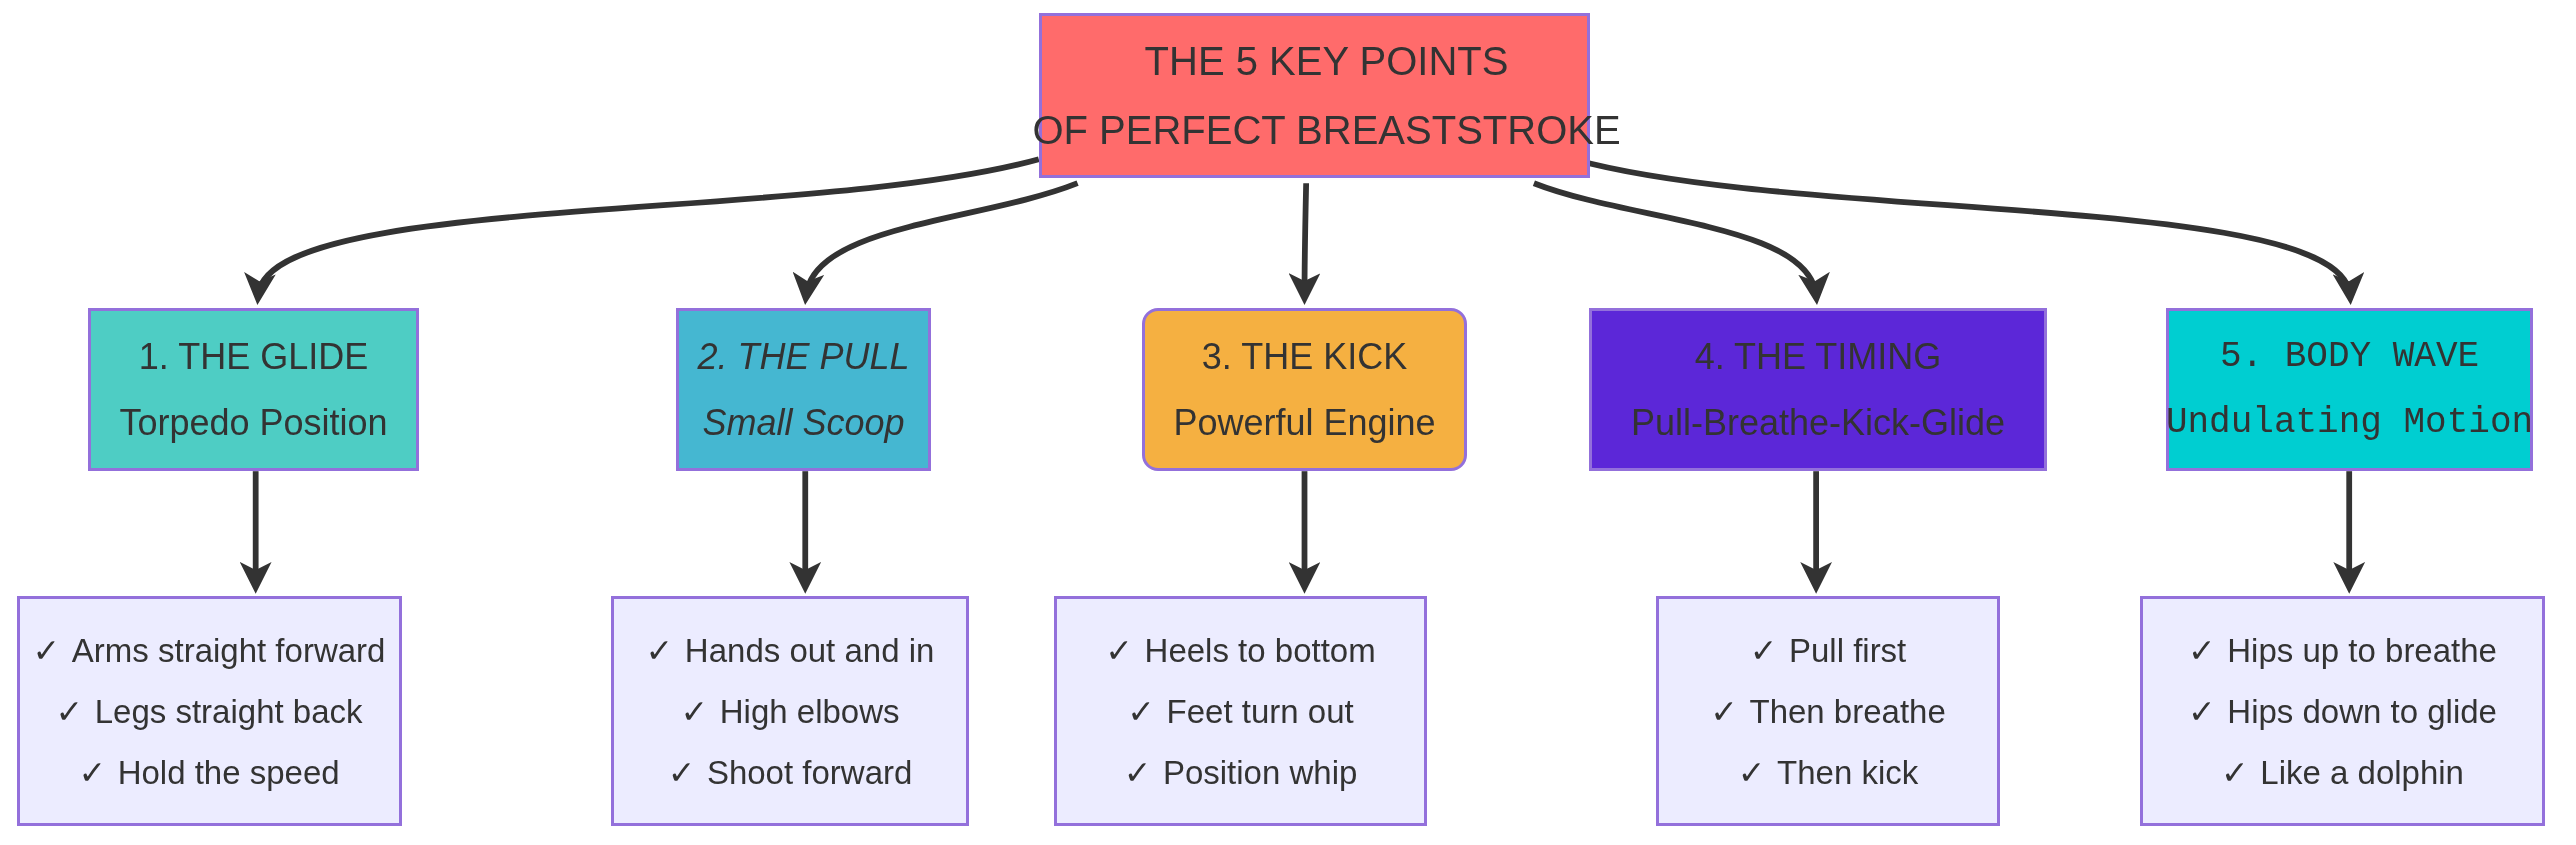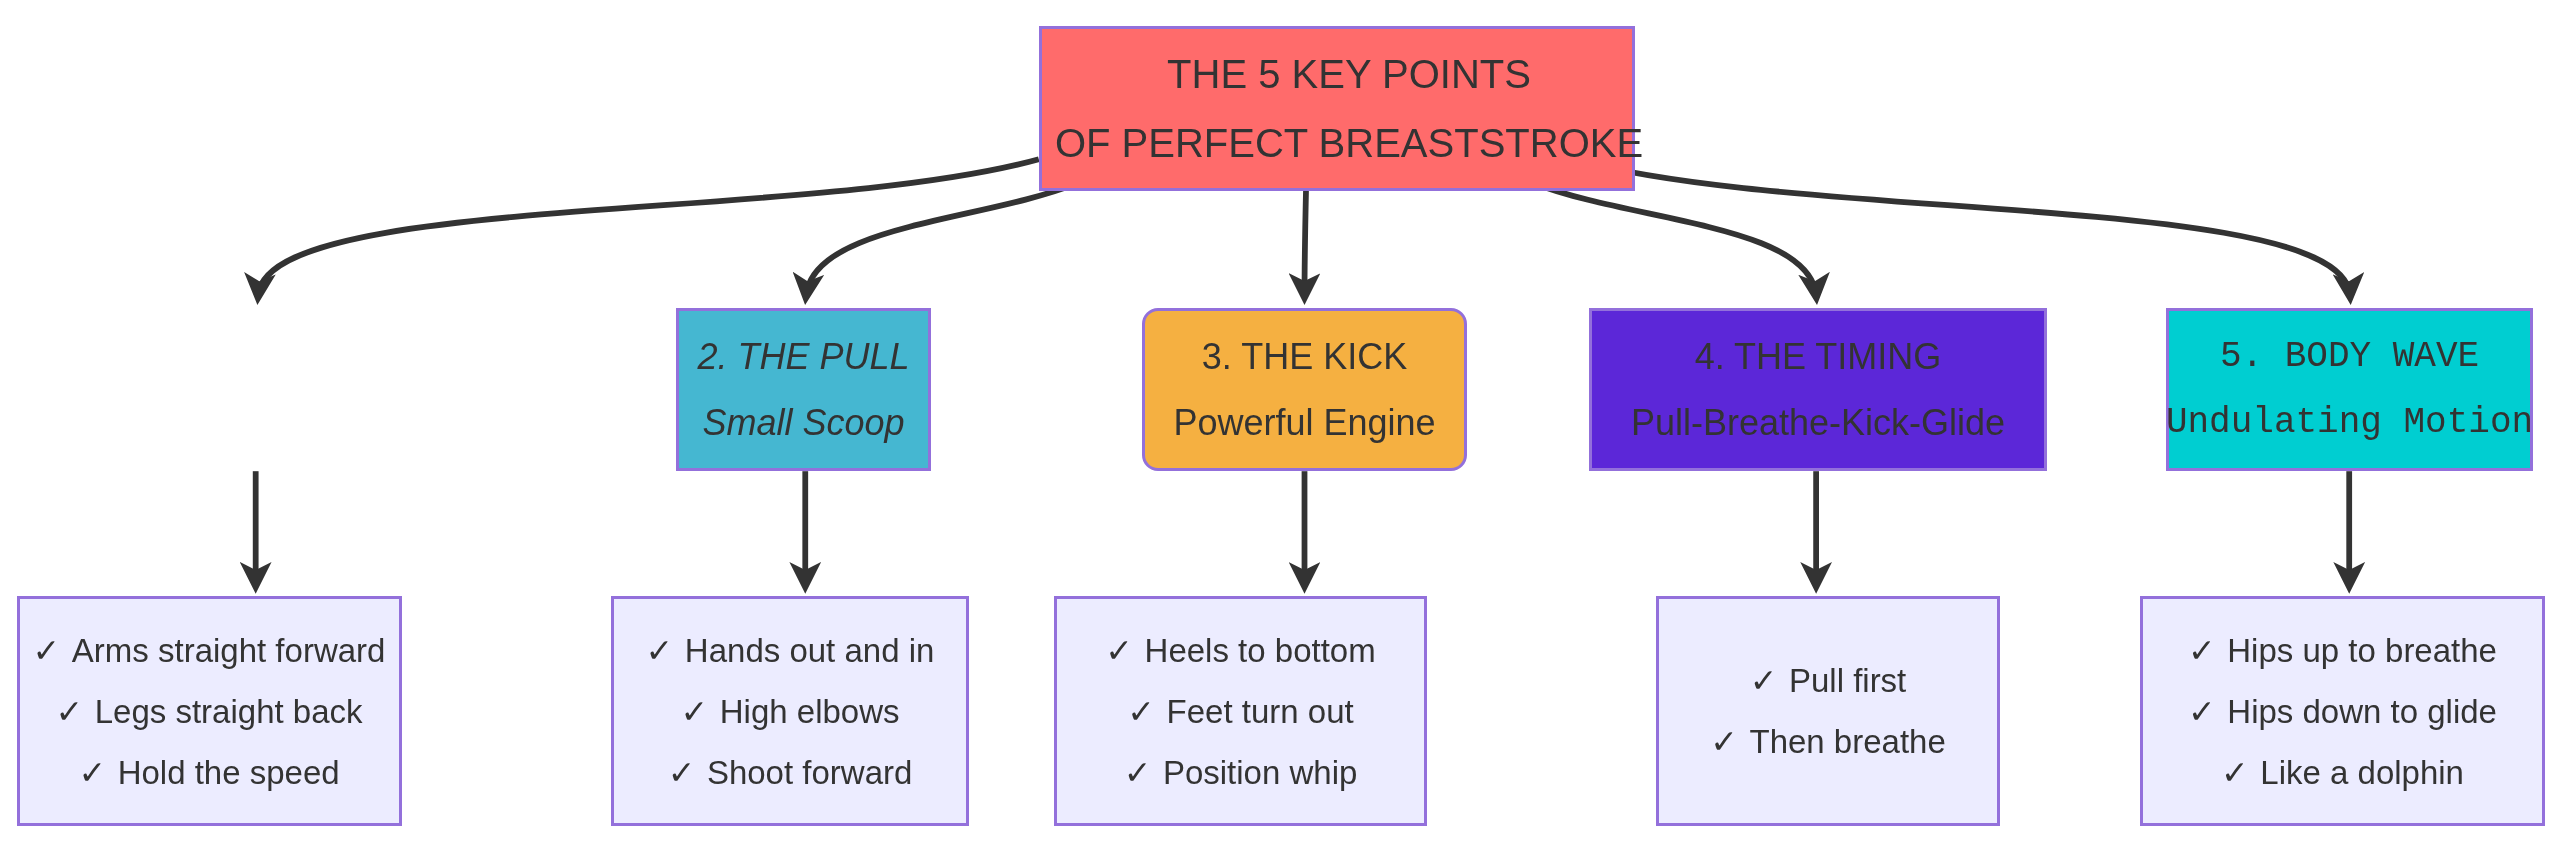--- a/index.html
+++ b/index.html
@@ -68,25 +68,29 @@
       <path d="M 1858 222 C 1975 268, 2192 272, 2200 358" marker-end="url(#arrow)"></path>
       <path d="M 1906 193 C 2185 270, 2838 233, 2847 358" marker-end="url(#arrow)"></path>
       <path d="M 309 571 L 309 708" marker-end="url(#arrow)"></path>
       <path d="M 975 571 L 975 708" marker-end="url(#arrow)"></path>
       <path d="M 1580 571 L 1580 708" marker-end="url(#arrow)"></path>
       <path d="M 2200 571 L 2200 708" marker-end="url(#arrow)"></path>
       <path d="M 2846 571 L 2846 708" marker-end="url(#arrow)"></path>
     </g>
   </svg>
 
-  <div class="node root" style="left: 1039px; top: 26px; width: 596px; height: 165px; background-color: rgb(255, 107, 107); padding-left: 24px;">
+  <div class="node root" style="left: 1039px; top: 13px; width: 551px; height: 165px; background-color: rgb(255, 107, 107); padding-left: 24px;">
     <div>THE 5 KEY POINTS</div>
     <div>OF PERFECT BREASTSTROKE</div>
   </div>
 
+  <div class="node key" style="left: 88px; top: 308px; width: 331px; height: 163px; background-color: rgb(78, 205, 196);">
+    <div>1. THE GLIDE</div>
+    <div>Torpedo Position</div>
+  </div>
 
   <div class="node key" style="left: 676px; top: 308px; width: 255px; height: 163px; background-color: rgb(69, 183, 209); font-style: italic;">
     <div>2. THE PULL</div>
     <div>Small Scoop</div>
   </div>
 
   <div class="node key" style="left: 1142px; top: 308px; width: 325px; height: 163px; background-color: rgb(245, 176, 65); border-radius: 16px;">
     <div>3. THE KICK</div>
     <div>Powerful Engine</div>
   </div>
@@ -115,20 +119,21 @@
 
   <div class="node detail" style="left:1054px; top:596px; width:373px; height:230px;">
     <div class="check-line"><span class="check">✓</span><span>Heels to bottom</span></div>
     <div class="check-line"><span class="check">✓</span><span>Feet turn out</span></div>
     <div class="check-line"><span class="check">✓</span><span>Position whip</span></div>
   </div>
 
   <div class="node detail" style="left:1656px; top:596px; width:344px; height:230px;">
     <div class="check-line"><span class="check">✓</span><span>Pull first</span></div>
     <div class="check-line"><span class="check">✓</span><span>Then breathe</span></div>
+    <div class="check-line"><span class="check">✓</span><span>Then kick</span></div>
   </div>
 
   <div class="node detail" style="left:2140px; top:596px; width:405px; height:230px;">
     <div class="check-line"><span class="check">✓</span><span>Hips up to breathe</span></div>
     <div class="check-line"><span class="check">✓</span><span>Hips down to glide</span></div>
     <div class="check-line"><span class="check">✓</span><span>Like a dolphin</span></div>
   </div>
 
 </div>
 

